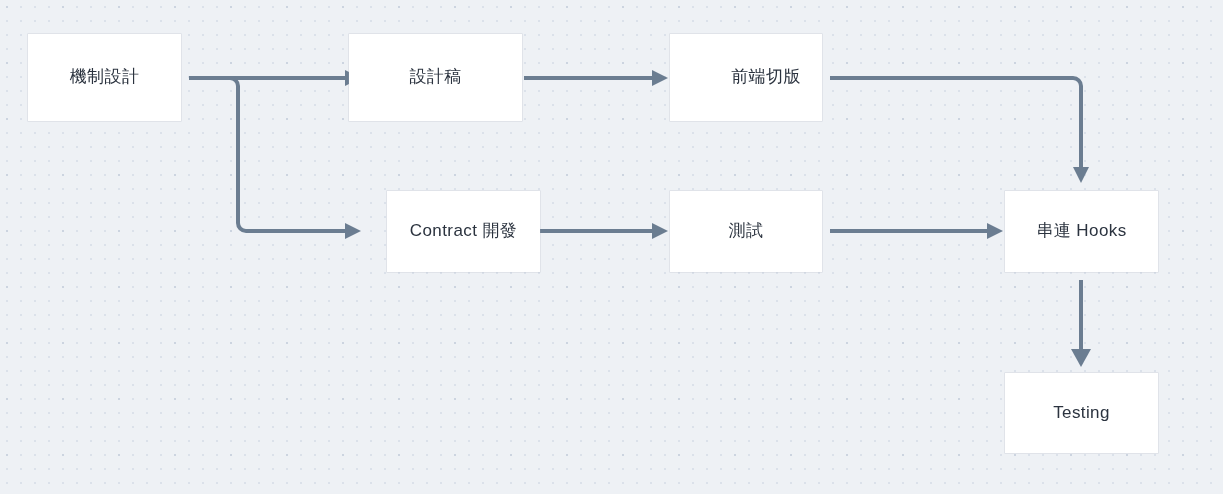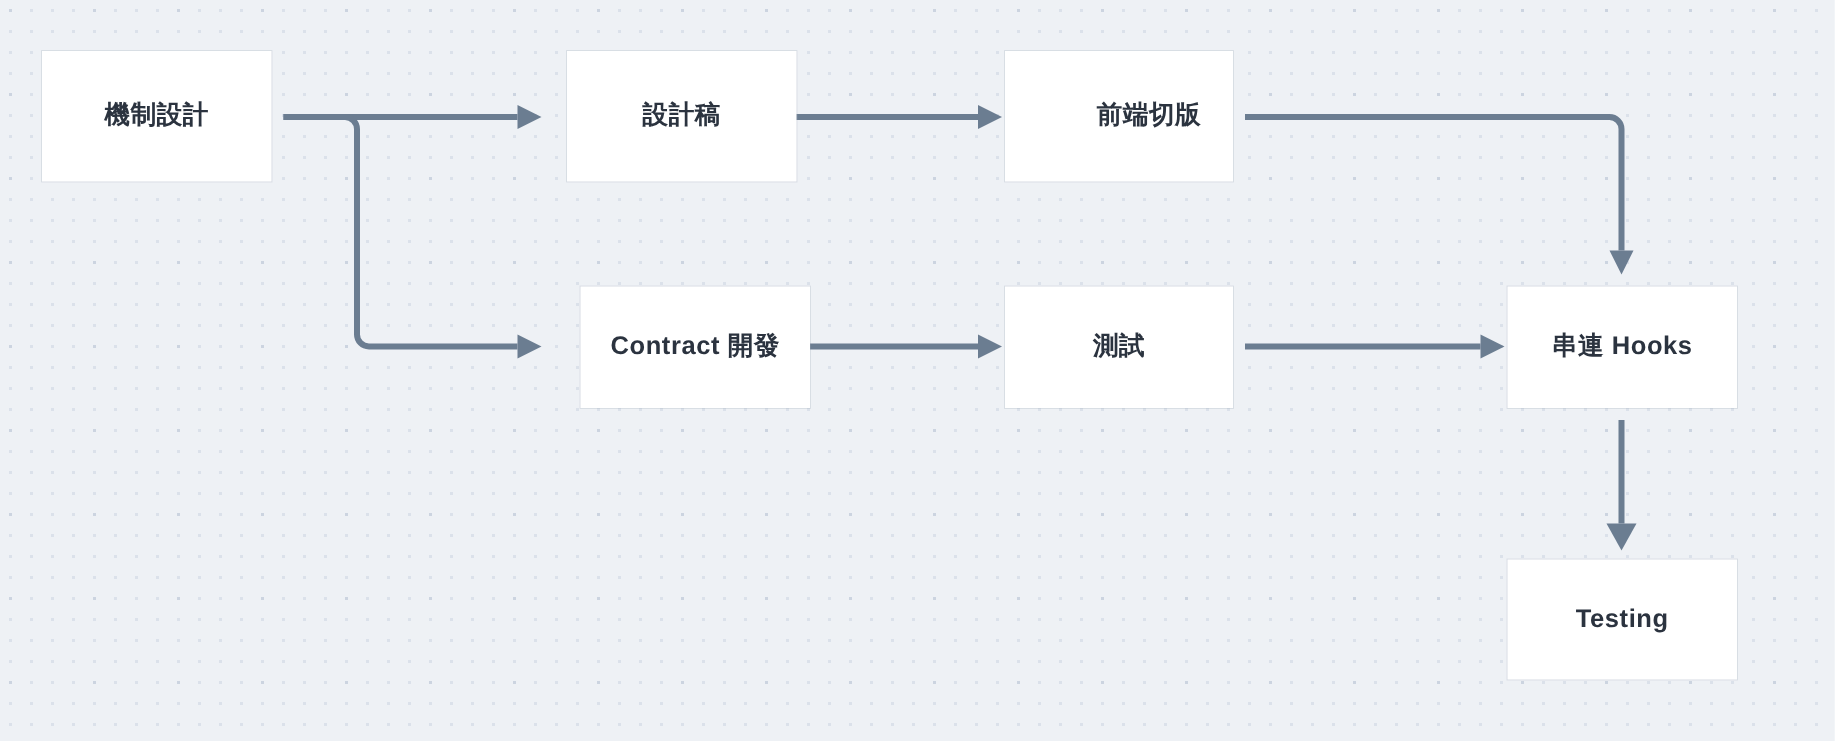--- a/index.html
+++ b/index.html
@@ -41,21 +41,20 @@
     color: #2b333f;
     font-size: 17px;
     letter-spacing: 0.4px;
     line-height: 1.2;
     text-align: center;
     box-shadow: 0 0 0 0.6px rgba(160,170,185,0.30);
   }
   .node-label {
     display: block;
     white-space: nowrap;
-    font-weight: bold;
   }
   .edge-path {
     fill: none;
     stroke: #6b7d91;
     stroke-width: 4;
     stroke-linecap: butt;
   }
   .edge-head {
     fill: #6b7d91;
   }
@@ -99,21 +98,21 @@
     <g>
       <path class="edge-path" d="M 1081 280 L 1081 349"></path>
       <polygon class="edge-head" points="1071,349 1091,349 1081,367"></polygon>
     </g>
   </svg>
 
   <div class="node" style="left:28px;  top:34px;  width:153px; height:87px;">
     <span class="node-label">機制設計</span>
   </div>
 
-  <div class="node" style="left:378px; top:34px;  width:153px; height:87px;">
+  <div class="node" style="left:349px; top:34px;  width:173px; height:87px;">
     <span class="node-label">設計稿</span>
   </div>
 
   <div class="node" style="left:670px; top:34px;  width:152px; height:87px;padding-left:40px;">
     <span class="node-label">前端切版</span>
   </div>
 
   <div class="node" style="left:363px; top:191px; width:153px; height:81px;margin-left:24px;">
     <span class="node-label">Contract 開發</span>
   </div>

